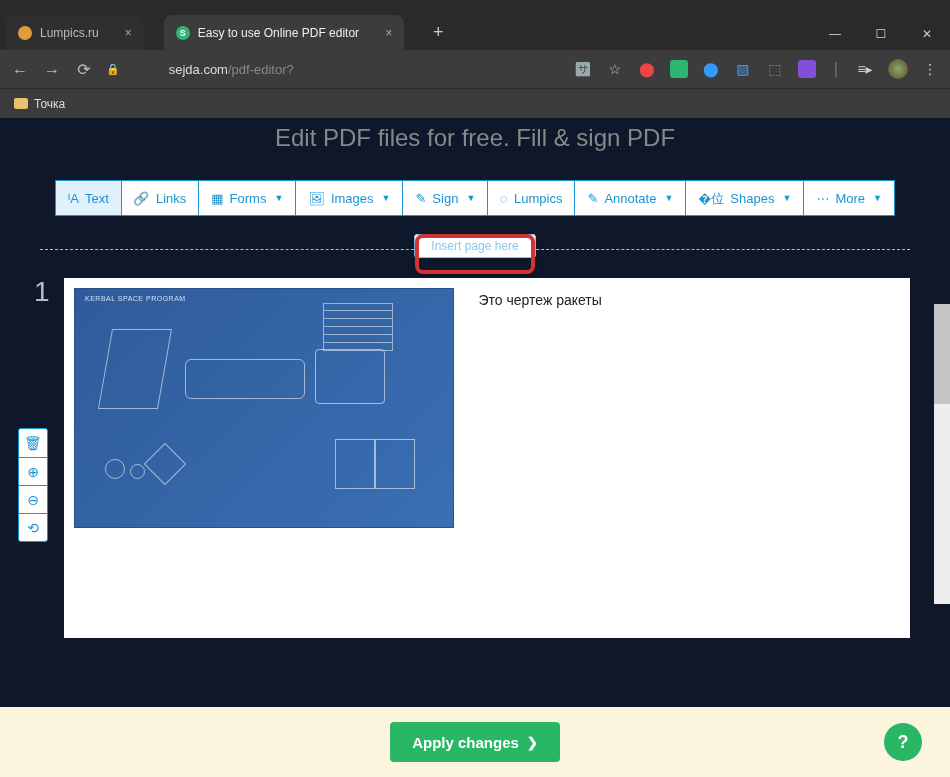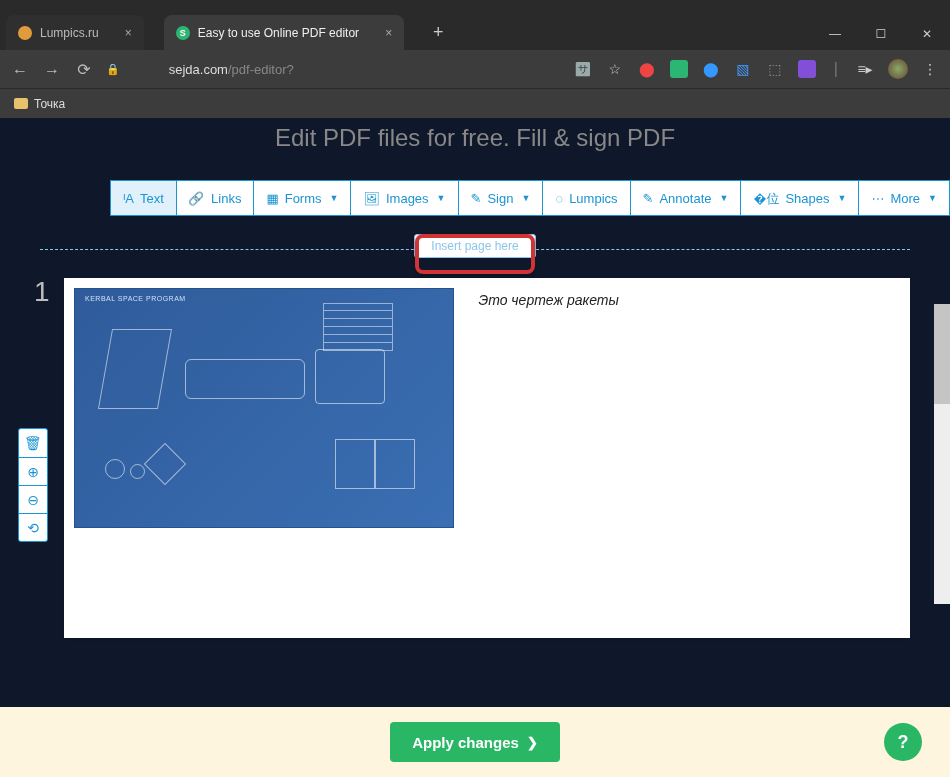--- a/index.html
+++ b/index.html
@@ -28,42 +28,42 @@
   .avatar { width:20px; height:20px; border-radius:50%; background:radial-gradient(circle,#8a6,#643); }
   .dots3  { letter-spacing:2px; color:#ccc; }
 
   .bookbar { height:30px; background:#3c3c3c; border-top:1px solid #2a2a2a; display:flex; align-items:center; padding:0 14px; }
   .bm { display:flex; align-items:center; gap:6px; color:#ddd; font-size:12px; }
   .bm .folder { width:14px; height:11px; background:#e7c36b; border-radius:2px; }
 
   .page { position:absolute; top:118px; left:0; right:0; bottom:0; background:#0f172a; overflow:hidden; }
   .hdr-title { text-align:center; font-size:24px; color:#888; font-weight:400; margin-top:6px; }
 
-  .toolbar { display:flex; justify-content:flex-end; margin:28px 0 0 0; }
+  .toolbar { display:flex; justify-content:center; margin:28px 0 0 0; }
   .tbtn { border:1px solid #1c94d2; padding:0 12px; height:36px; display:flex; align-items:center; gap:6px; color:#1c94d2; font-size:13px; background:#fff; }
   .tbtn + .tbtn { border-left:none; }
   .tbtn.active { background:#e1f1fb; }
   .tbtn .ic { font-size:13px; }
   .caret { font-size:9px; margin-left:2px; }
 
   .insert-row { position:relative; margin:18px 40px 0 40px; height:30px; display:flex; align-items:flex-start; justify-content:center; }
   .dashline { position:absolute; left:0; right:0; top:50%; border-top:1px dashed #8cc6ea; }
   .insert-chip { position:relative; background:#fff; border:1px solid #8cc6ea; border-radius:3px; padding:4px 16px; font-size:12px; color:#8cc6ea; }
   .highlight-ring { position:absolute; border:4px solid #d13434; border-radius:8px; width:120px; height:40px; pointer-events:none; box-shadow:0 2px 4px rgba(0,0,0,.25); }
 
   .doc-wrap { position:relative; margin:14px 40px 0 40px; }
   .pg-num { position:absolute; left:-6px; top:-2px; color:#bcbcbc; font-size:28px; font-weight:300; }
   .sheet { background:#fff; margin-left:24px; min-height:360px; box-shadow:0 1px 3px rgba(0,0,0,.08); padding:10px; }
   .blueprint { width:380px; height:240px; background:linear-gradient(135deg,#2f5b9b,#3a6fb3); position:relative; border:1px solid #26528b; display:inline-block; vertical-align:top; }
   .bp-label { position:absolute; top:6px; left:10px; color:#cfe0f5; font-size:7px; letter-spacing:.5px; }
   .bp-shape { position:absolute; border:1px solid rgba(255,255,255,.55); }
   .bp-tbl   { position:absolute; top:14px; right:60px; width:70px; }
   .bp-tbl div { height:8px; border:1px solid rgba(255,255,255,.5); border-top:none; }
   .bp-tbl div:first-child{ border-top:1px solid rgba(255,255,255,.5);}
-  .text-right { display:inline-block; vertical-align:top; margin-left:20px; color:#222; font-size:14px; padding-top:4px;font-style:italic; }
+  .text-right { display:inline-block; vertical-align:top; margin-left:20px; color:#222; font-size:14px; padding-top:4px; }
 
   .sidetools { position:absolute; left:18px; top:310px; width:30px; border:1px solid #1c94d2; border-radius:3px; background:#fff; }
   .sidetools .sbt { height:28px; display:flex; align-items:center; justify-content:center; color:#1c94d2; font-size:14px; }
   .sidetools .sbt + .sbt { border-top:1px solid #1c94d2; }
 
   .footer { position:absolute; left:0; right:0; bottom:0; height:70px; background:#fdf5dd; display:flex; align-items:center; justify-content:center; }
   .apply { background:#29b766; color:#fff; border:none; border-radius:4px; height:40px; padding:0 22px; font-size:15px; font-weight:600; display:flex; align-items:center; gap:8px; }
   .apply .chev { font-size:13px; }
   .helpfab { position:absolute; right:28px; bottom:16px; width:38px; height:38px; border-radius:50%; background:#29b766; color:#fff; display:flex; align-items:center; justify-content:center; font-size:18px; font-weight:bold; }
 

